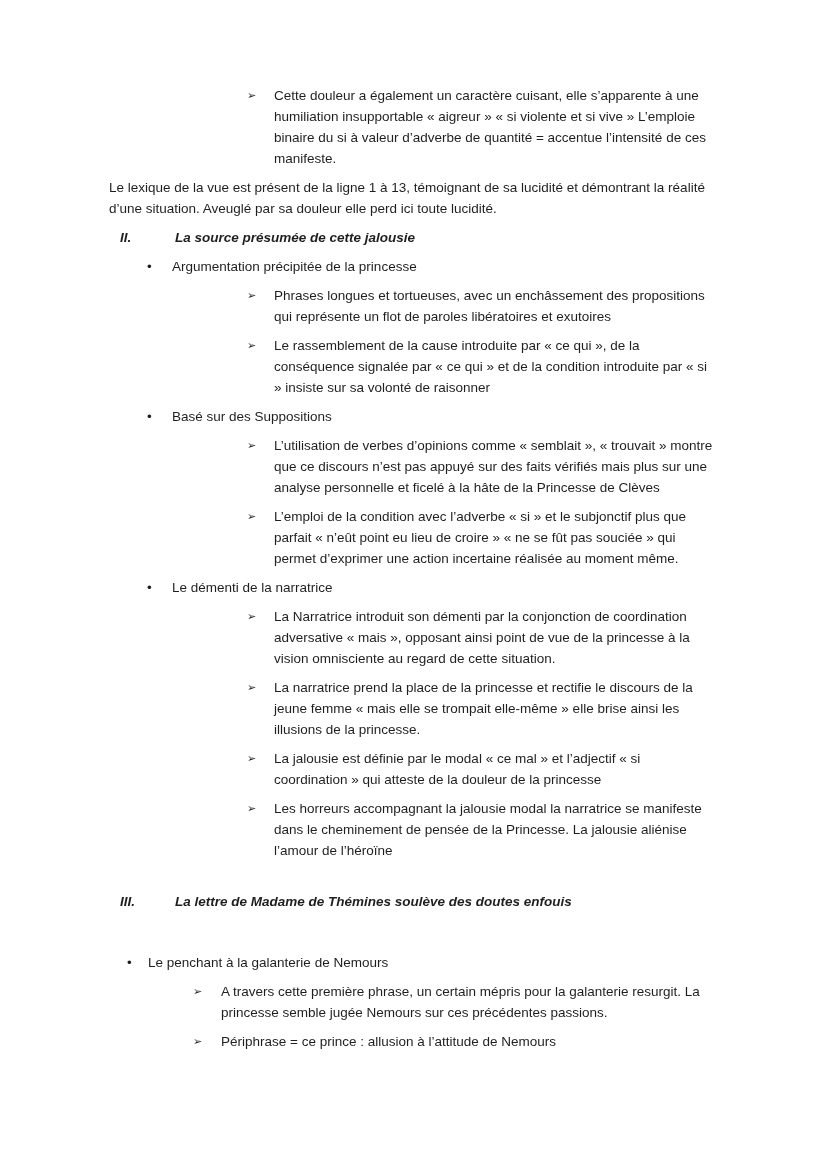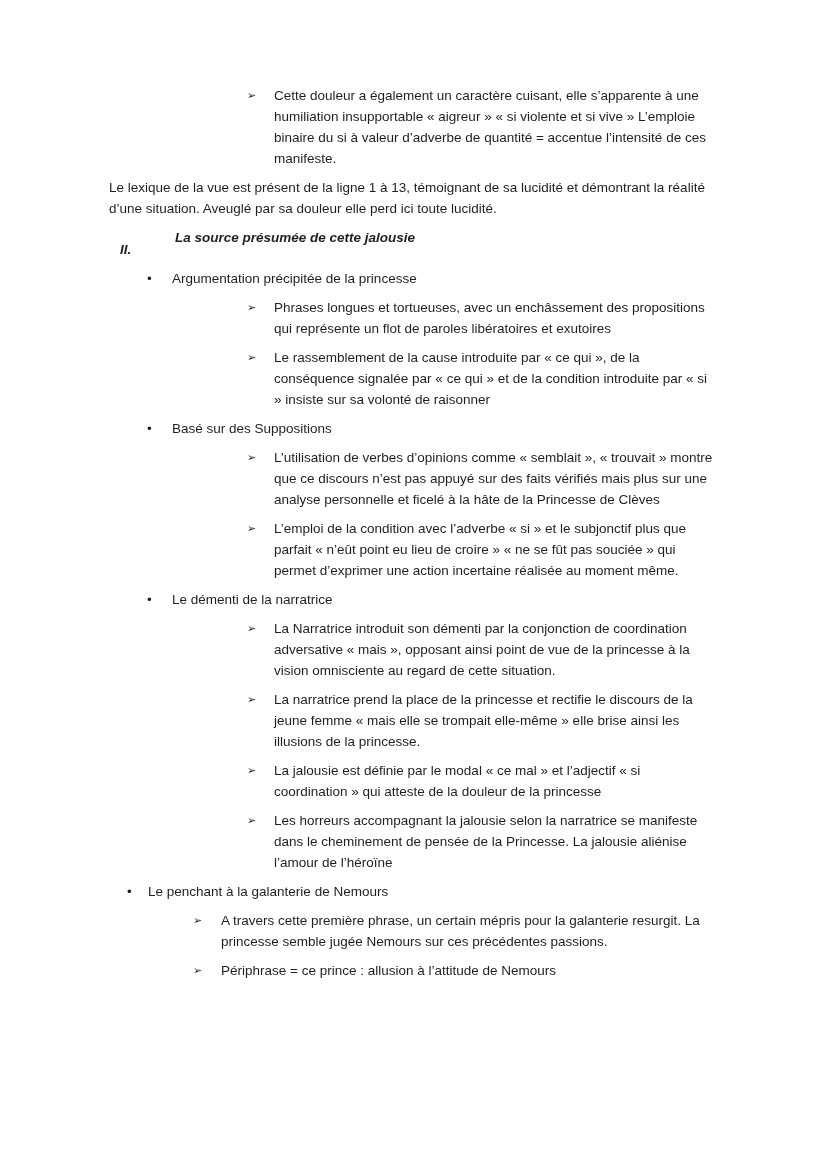--- a/index.html
+++ b/index.html
@@ -25,21 +25,21 @@
   
   .b-p { margin-left: 12px; }
 
   
   .b-h {
     margin-left: 23px;
     font-weight: bold;
     font-style: italic;
     display: flex;
   }
-  .b-h .h-num { width: 55px; flex: 0 0 55px; margin-top: 12px; }
+  .b-h .h-num { width: 55px; flex: 0 0 55px; }
   .b-h .h-title { flex: 1; }
   .sp-before { margin-top: 30px; }
   .sp-after  { margin-bottom: 40px; }
 
   
   .b-bullet { display: flex; }
   .b-bullet .marker { text-align: left; }
   .b-bullet.l2 { margin-left: 50px; }
   .b-bullet.l2 .marker { flex: 0 0 25px; }
   .b-bullet.l1 { margin-left: 30px; }
@@ -121,23 +121,27 @@
     <span class="txt">La narratrice prend la place de la princesse et rectifie le discours de la jeune femme « mais elle se trompait elle-même » elle brise ainsi les illusions de la princesse.</span>
   </div>
 
   <div class="block b-arrow l2">
     <span class="marker">➢</span>
     <span class="txt">La jalousie est définie par le modal « ce mal » et l’adjectif « si coordination » qui atteste de la douleur de la princesse</span>
   </div>
 
   <div class="block b-arrow l2">
     <span class="marker">➢</span>
-    <span class="txt">Les horreurs accompagnant la jalousie selon la narratrice se manifeste dans le cheminement de pensée de la Princesse. La jalousie aliénise l’amour de l’héroïne</span>
+    <span class="txt">Les horreurs accompagnant la jalousie modal la narratrice se manifeste dans le cheminement de pensée de la Princesse. La jalousie aliénise l’amour de l’héroïne</span>
   </div>
 
+  <div class="block b-h sp-before sp-after">
+    <span class="h-num">III.</span>
+    <span class="h-title">La lettre de Madame de Thémines soulève des doutes enfouis</span>
+  </div>
 
   <div class="block b-bullet l1">
     <span class="marker">•</span>
     <span class="txt">Le penchant à la galanterie de Nemours</span>
   </div>
 
   <div class="block b-arrow l1">
     <span class="marker">➢</span>
     <span class="txt">A travers cette première phrase, un certain mépris pour la galanterie resurgit.  La princesse semble jugée Nemours sur ces précédentes passions.</span>
   </div>

